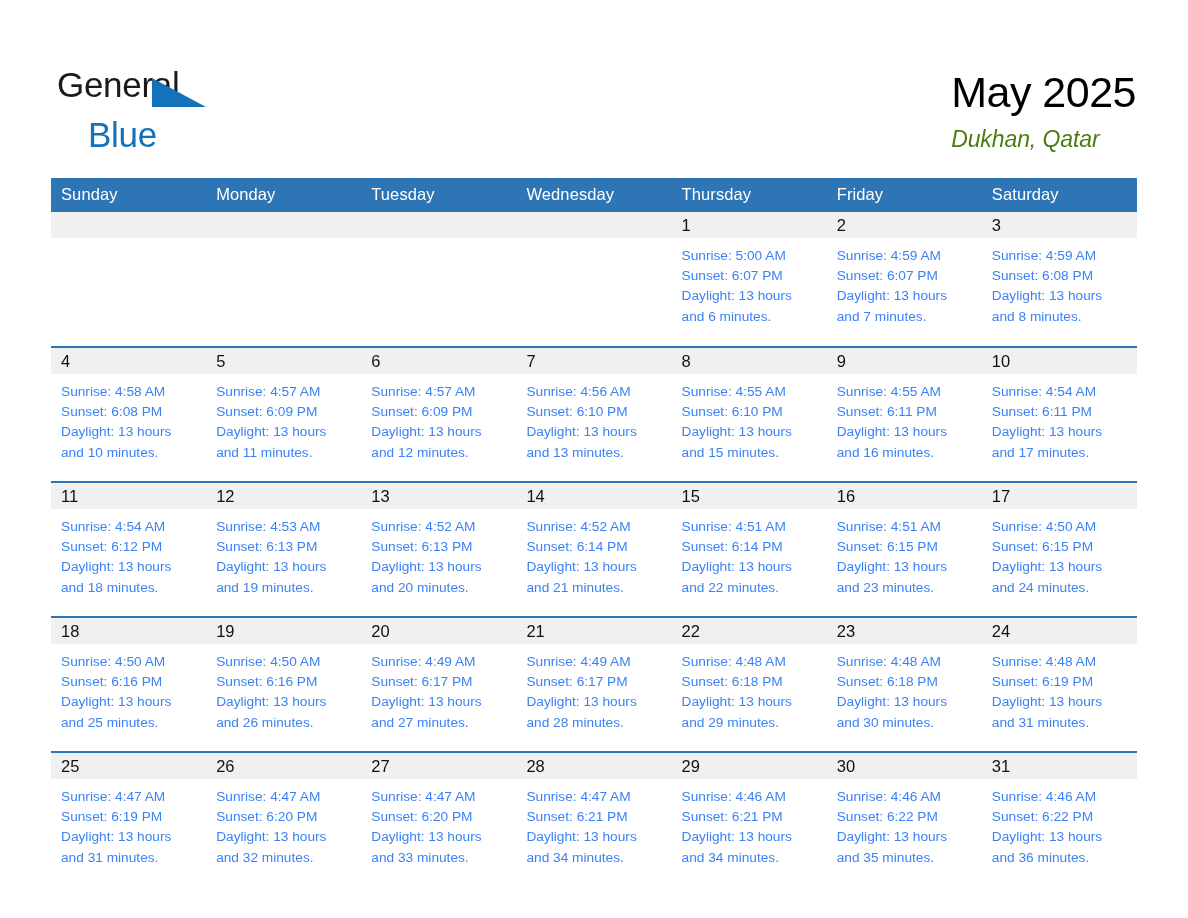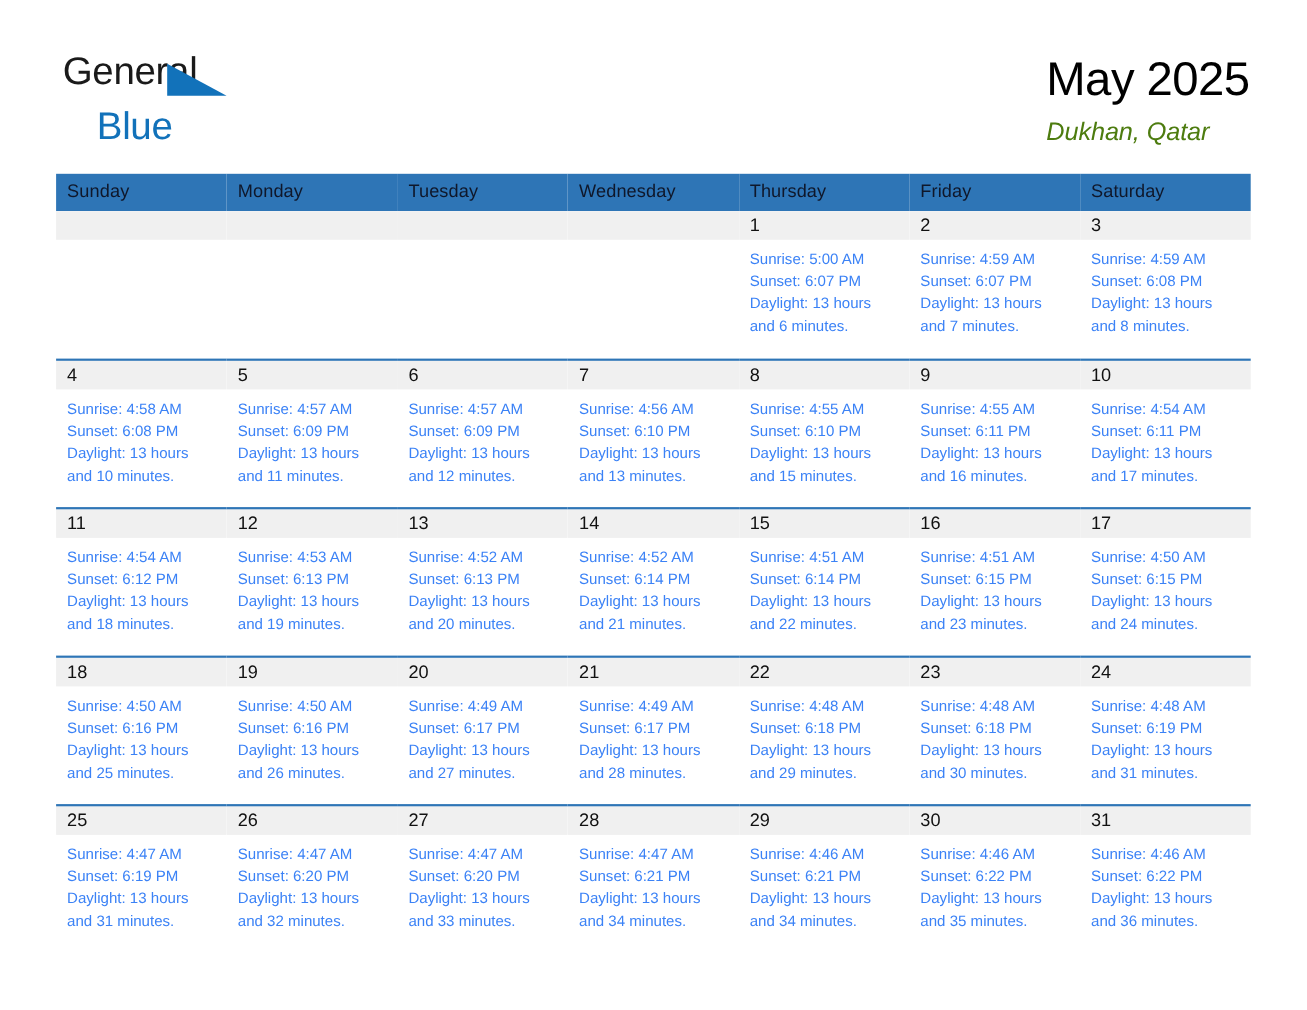--- a/index.html
+++ b/index.html
@@ -17,20 +17,21 @@
     padding: 0;
   }
 
   
   .header {
     display: flex;
     align-items: flex-start;
     justify-content: space-between;
     padding: 47px 52px 2px 57px;
     height: 158px;
+    margin-top: 20px;
   }
   .logo {
     position: relative;
     width: 150px;
     height: 72px;
     line-height: 1;
   }
   .logo-general {
     font-size: 35px;
     color: #1a1a1a;
@@ -77,21 +78,21 @@
 
   
   .calendar {
     margin: 0 51px 0 51px;
     width: 1086px;
     border-collapse: collapse;
     table-layout: fixed;
   }
   .calendar th {
     background: #2e75b6;
-    color: #0f172a;
+    color: #ffffff;
     font-weight: normal;
     font-size: 16.5px;
     text-align: left;
     padding: 7px 0 8px 10px;
     height: 29px;
     letter-spacing: 0.1px;
   }
   .calendar td {
     vertical-align: top;
     width: 155.14px;

